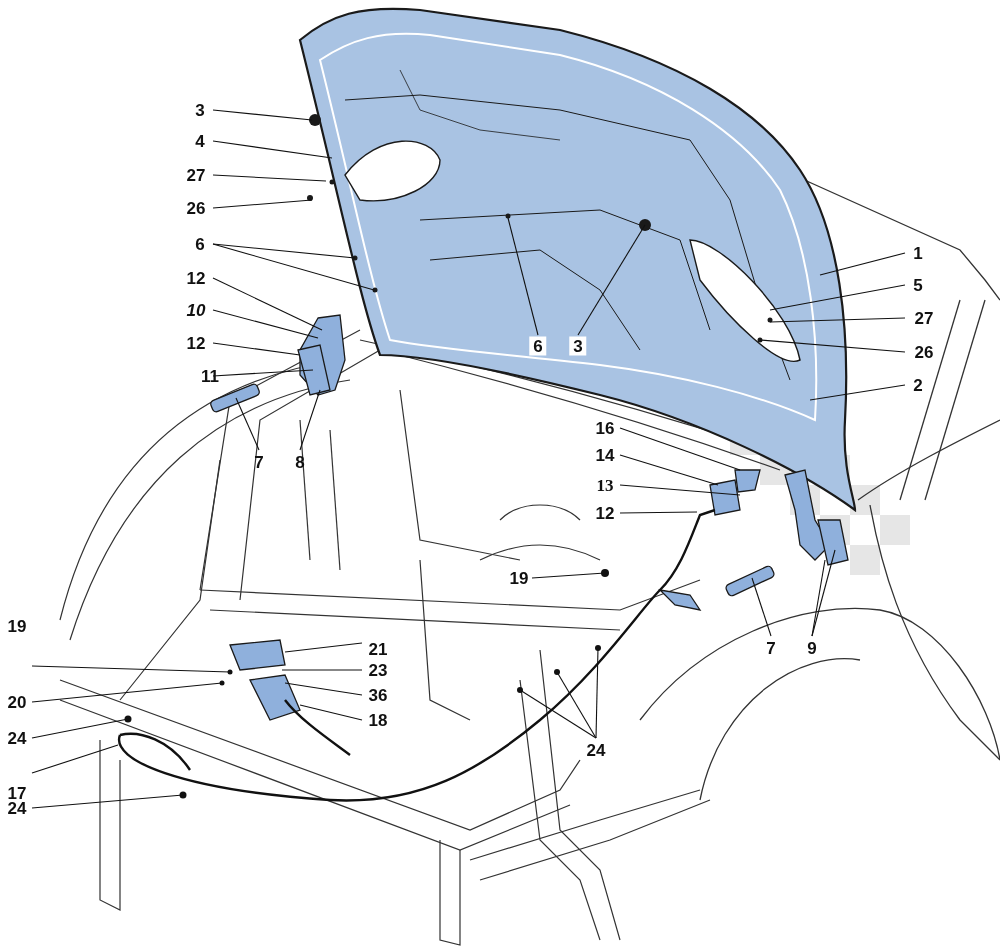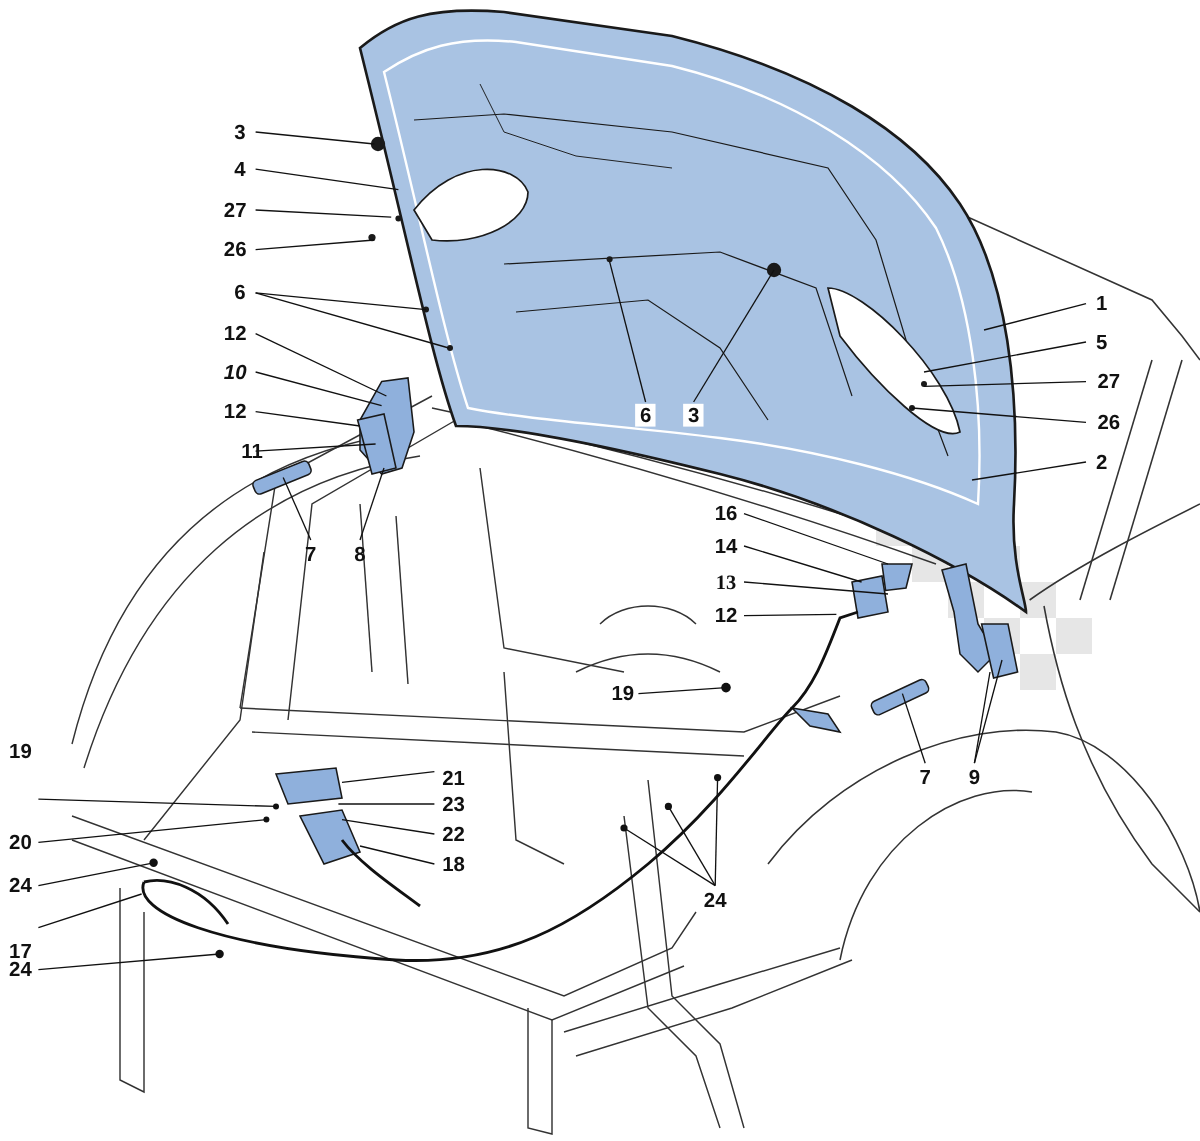--- a/index.html
+++ b/index.html
@@ -194,21 +194,21 @@
   <div class="callout" style="left:918px;top:385px;">2</div>
   <div class="callout" style="left:605px;top:428px;">16</div>
   <div class="callout" style="left:605px;top:455px;">14</div>
   <div class="callout" style="left:605px;top:485px;font-family:Liberation Serif, serif;">13</div>
   <div class="callout" style="left:605px;top:513px;">12</div>
   <div class="callout" style="left:519px;top:578px;">19</div>
   <div class="callout" style="left:771px;top:648px;">7</div>
   <div class="callout" style="left:812px;top:648px;">9</div>
   <div class="callout" style="left:378px;top:649px;">21</div>
   <div class="callout" style="left:378px;top:670px;">23</div>
-  <div class="callout" style="left:378px;top:695px;">22</div>
+  <div class="callout" style="left:378px;top:695px;">36</div>
   <div class="callout" style="left:378px;top:720px;text-align:right;">18</div>
   <div class="callout" style="left:17px;top:626px;">19</div>
   <div class="callout" style="left:17px;top:702px;">20</div>
   <div class="callout" style="left:17px;top:738px;">24</div>
   <div class="callout" style="left:17px;top:773px;margin-top:20px;">17</div>
   <div class="callout" style="left:17px;top:808px;">24</div>
   <div class="callout boxed" style="left:596px;top:750px;">24</div>
 </div>
 
 </body></html>

